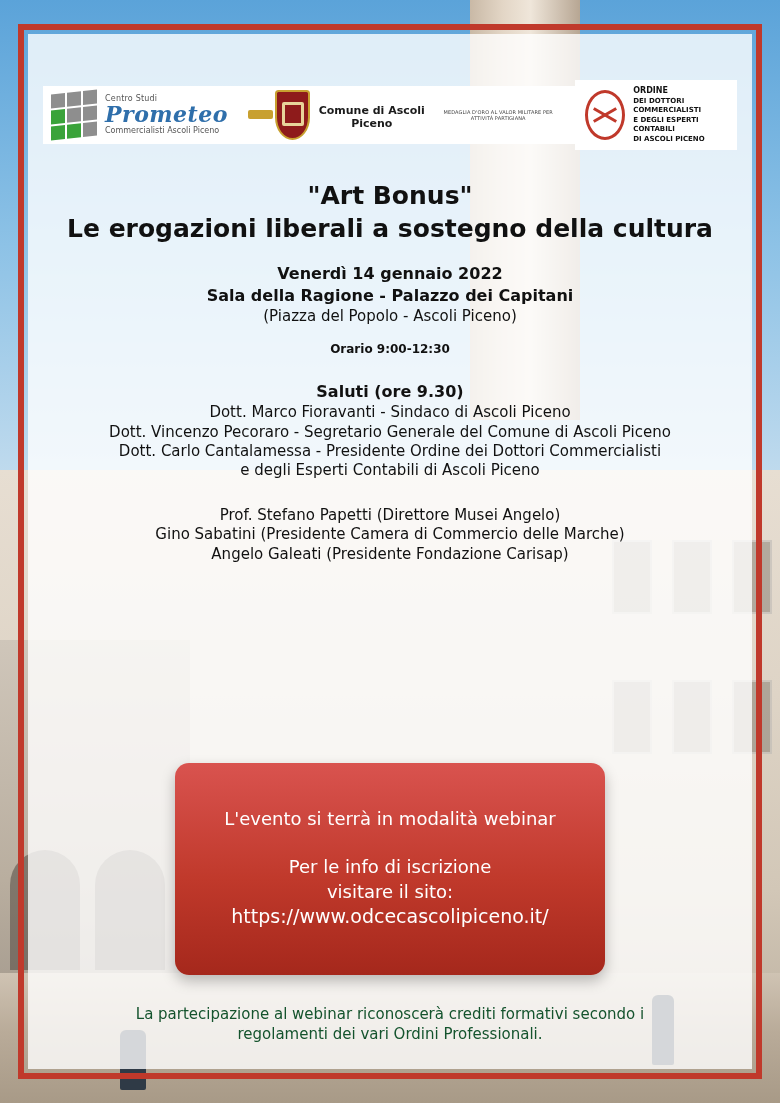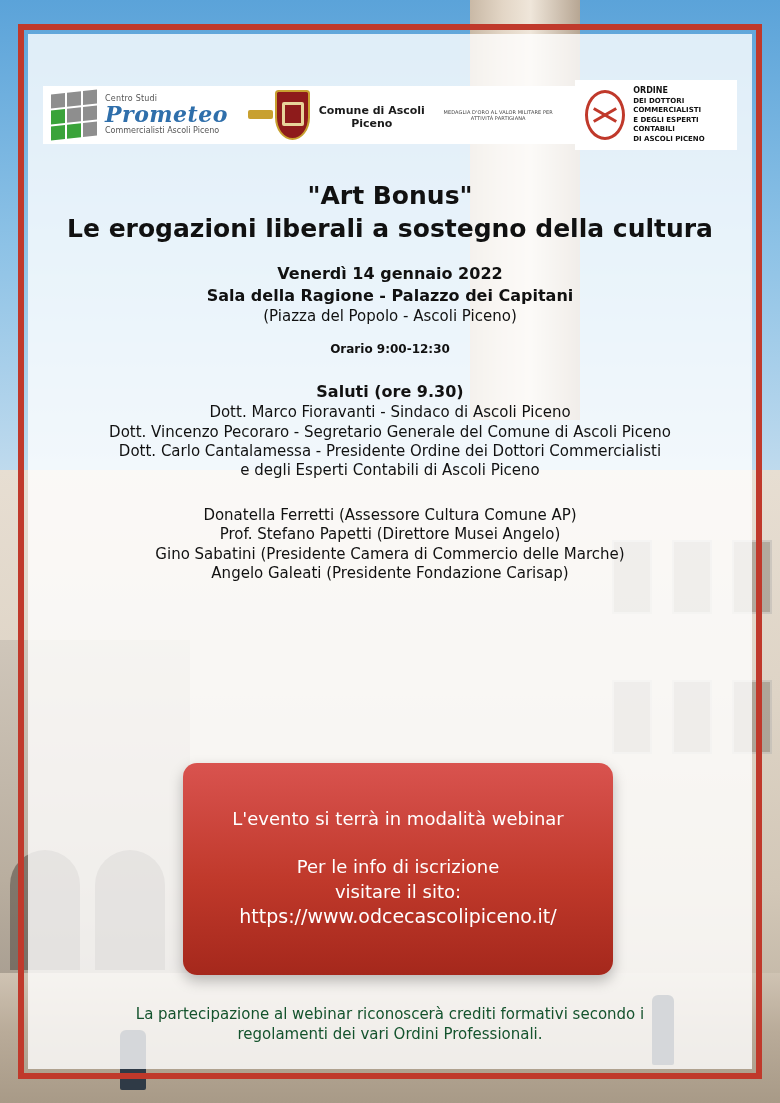--- a/index.html
+++ b/index.html
@@ -220,21 +220,21 @@
     margin: 0 0 2px;
   }
   .section p {
     font-size: 15px;
     margin: 0;
     line-height: 1.28;
   }
   
   .webinar {
     position: absolute;
-    left: 183px; top: 763px;
+    left: 175px; top: 763px;
     width: 430px; height: 212px;
     background: linear-gradient(180deg, #d9534f 0%, #c0392b 55%, #a5281c 100%);
     border-radius: 14px;
     box-shadow: 0 6px 14px rgba(0,0,0,0.25);
     color: #ffffff;
     display: flex;
     flex-direction: column;
     align-items: center;
     justify-content: center;
     text-align: center;
@@ -337,21 +337,20 @@
     <div class="section">
       <h3>Saluti (ore 9.30)</h3>
       <p>Dott. Marco Fioravanti - Sindaco di Ascoli Piceno</p>
       <p>Dott. Vincenzo Pecoraro - Segretario Generale del Comune di Ascoli Piceno</p>
       <p>Dott. Carlo Cantalamessa - Presidente Ordine dei Dottori Commercialisti</p>
       <p>e degli Esperti Contabili di Ascoli Piceno</p>
     </div>
 
 
     <div class="section">
-      <p>Donatella Ferretti (Assessore Cultura Comune AP)</p>
       <p>Prof. Stefano Papetti (Direttore Musei Angelo)</p>
       <p>Gino Sabatini (Presidente Camera di Commercio delle Marche)</p>
       <p>Angelo Galeati (Presidente Fondazione Carisap)</p>
     </div>
 
   </div>
 
   <div class="webinar">
     <div class="w1">L'evento si terrà in modalità webinar</div>
     <div class="w2">Per le info di iscrizione</div>

